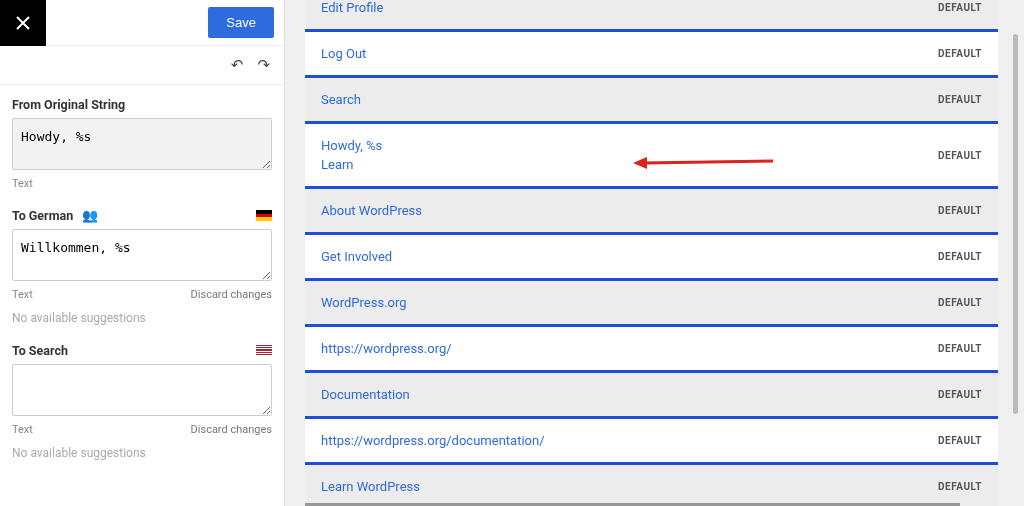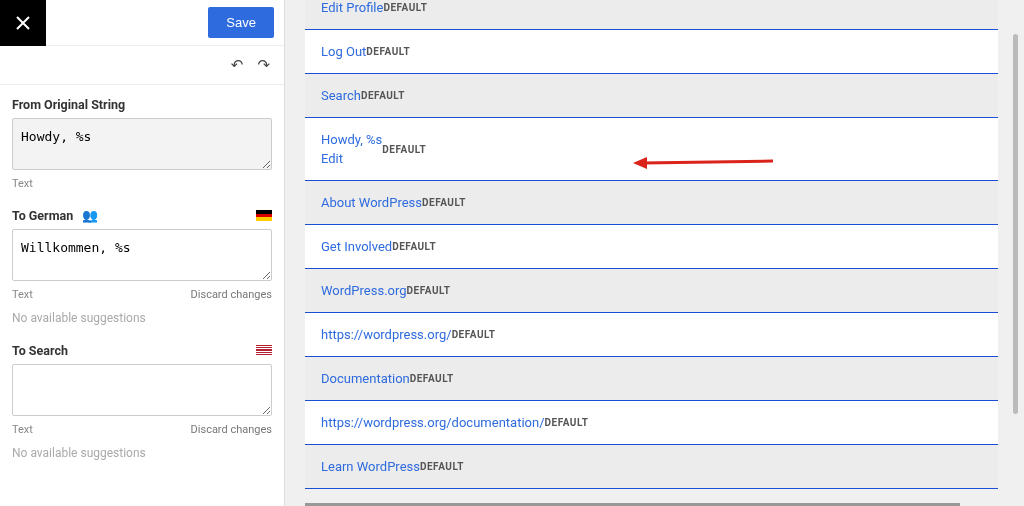--- a/index.html
+++ b/index.html
@@ -27,21 +27,21 @@
 .flag-de { background: linear-gradient(to bottom, #000 33%, #d00 33%, #d00 66%, #fc0 66%); }
 .flag-us { background: linear-gradient(to bottom, #b22234 10%, #fff 10% 20%, #b22234 20% 30%, #fff 30% 40%, #b22234 40% 50%, #fff 50% 60%, #b22234 60% 70%, #fff 70% 80%, #b22234 80% 90%, #fff 90%); position: relative; }
 
 .textfield { width: 100%; border: 1px solid #ccc; border-radius: 2px; padding: 10px 8px; font-size: 13px; background: #fff; resize: both; min-height: 36px; }
 .textfield.readonly { background: #f3f3f3; }
 .below-row { display: flex; justify-content: space-between; margin-top: 4px; font-size: 11px; color: #888; }
 .discard { cursor: pointer; color: #777; }
 .no-suggest { color: #aaa; font-size: 12px; margin-top: 10px; }
 
 .main { flex: 1; background: #f0f0f0; padding: 0 26px 10px 20px; overflow-y: auto; position: relative; }
-.row { display: flex; align-items: center; justify-content: flex-start; padding: 14px 16px; border-bottom: 1px solid #1d4ed8; }
+.row { display: flex; align-items: center; justify-content: space-between; padding: 14px 16px; border-bottom: 3px solid #1d4ed8; }
 .row.odd { background: #ececec; }
 .row.even { background: #fff; }
 .row.selected { background: #fff; }
 .row .link { color: #2e6bde; font-size: 13px; cursor: pointer; }
 .row .edit-link { color: #2e6bde; font-size: 13px; cursor: pointer; display: block; margin-top: 4px; }
 .row .badge { font-size: 10px; font-weight: 700; color: #555; letter-spacing: 0.5px; }
 .row .left { display: flex; flex-direction: column; }
 
 .arrow { position: absolute; left: 348px; top: 153px; pointer-events: none; }
 .scrollbar-fake { position: absolute; right: 6px; top: 34px; width: 5px; height: 380px; background: #bbb; border-radius: 3px; }
@@ -122,21 +122,21 @@
       </div>
       <div class="row odd">
         <div class="left">
           <span class="link">Search</span>
         </div>
         <span class="badge">DEFAULT</span>
       </div>
       <div class="row selected">
         <div class="left">
           <span class="link">Howdy, %s</span>
-          <span class="edit-link">Edit</span>
+          <span class="edit-link">Learn</span>
         </div>
         <span class="badge">DEFAULT</span>
       </div>
       <div class="row odd">
         <div class="left">
           <span class="link">About WordPress</span>
         </div>
         <span class="badge">DEFAULT</span>
       </div>
       <div class="row even">

